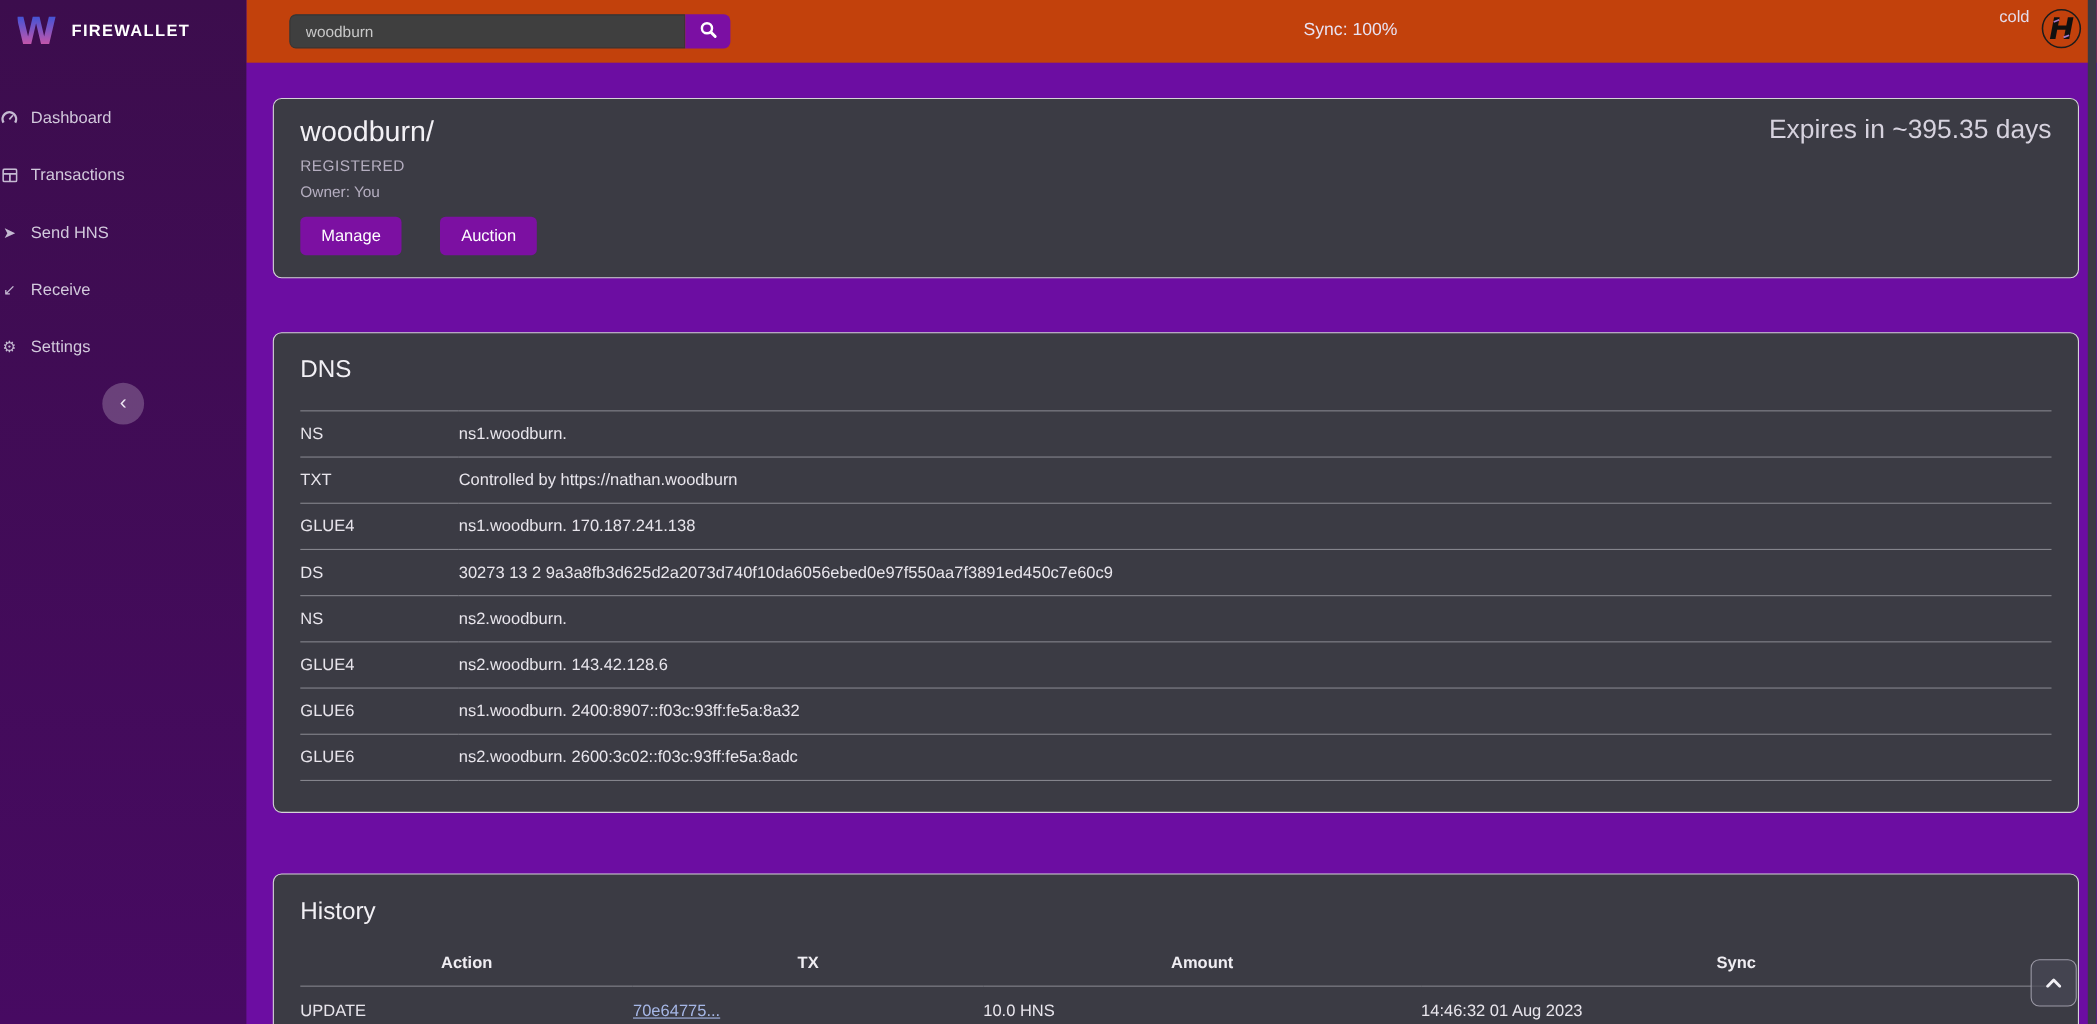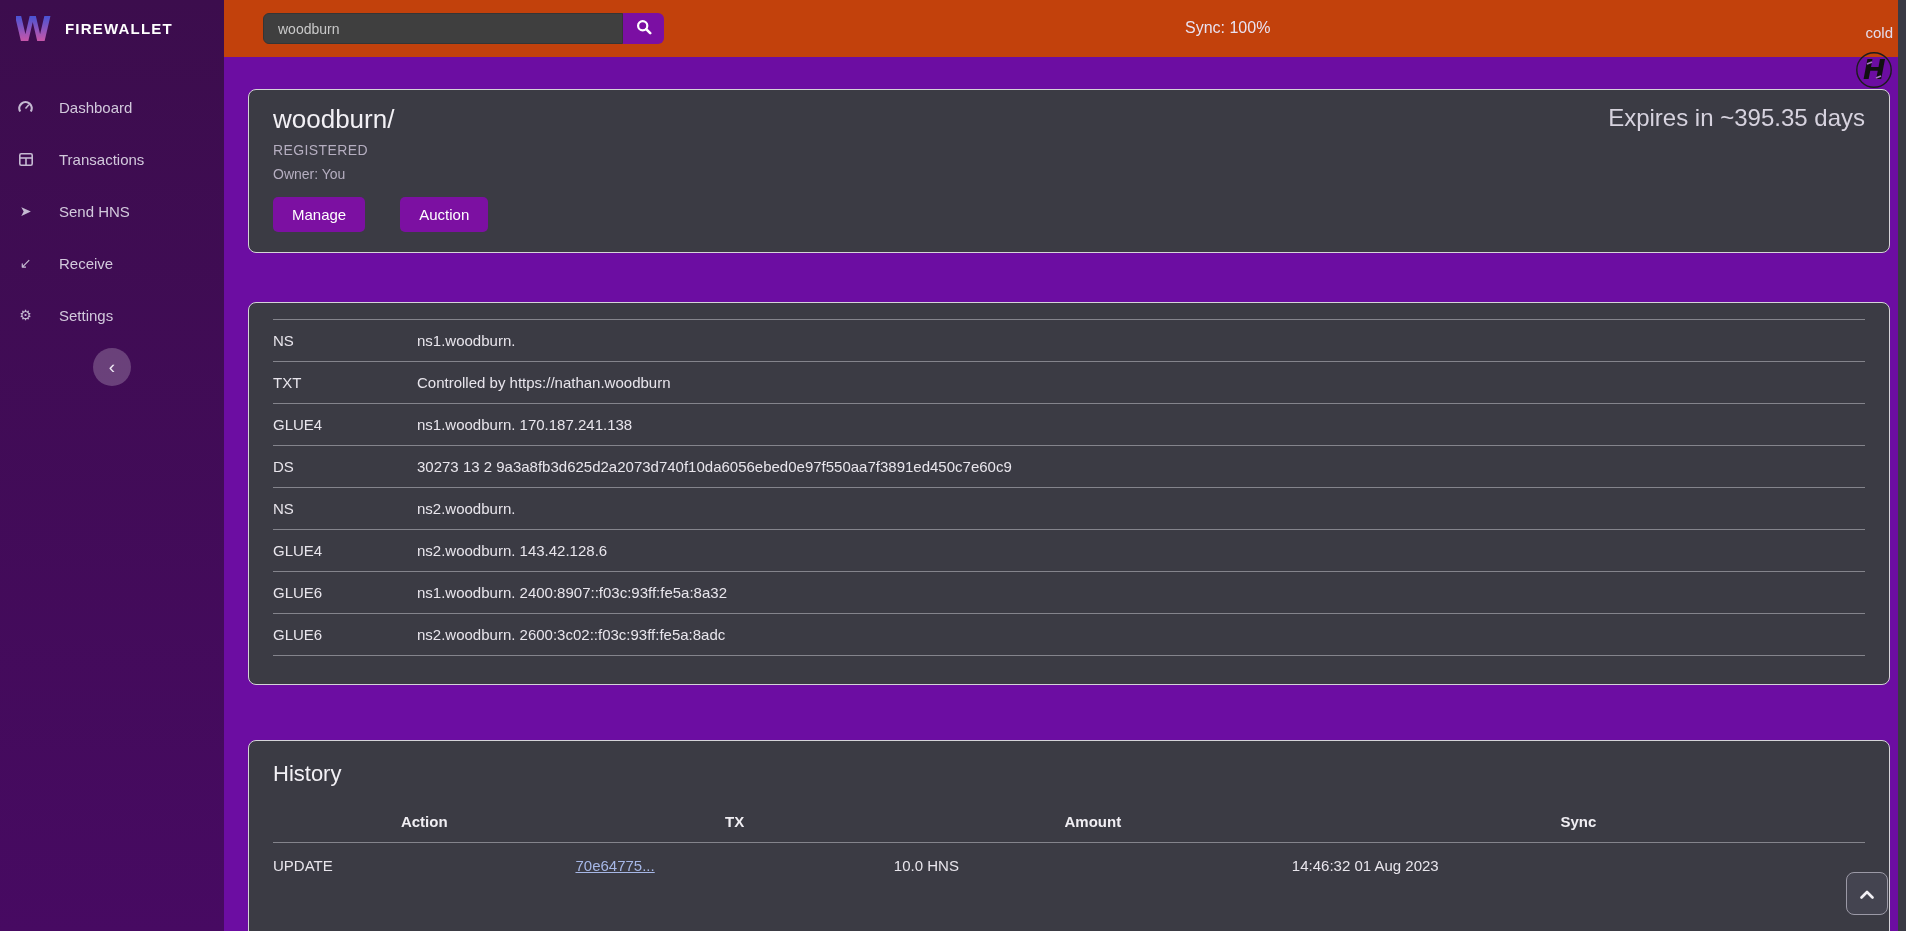--- a/index.html
+++ b/index.html
@@ -13,22 +13,22 @@
   
   .sidebar {
     position:absolute; left:0; top:0; width:224px; height:100%;
     background:linear-gradient(180deg,#3c0d4d 0%, #470a62 100%);
     z-index:6;
   }
   .logo-row { display:flex; align-items:center; gap:13px; height:57px; padding:0 16px; }
   .brand-name { color:#ffffff; font-weight:bold; font-size:15px; letter-spacing:1.2px; }
   .nav { margin-top:24px; }
   .nav-item {
-    display:flex; align-items:center; gap:25px;
-    height:52px; padding-left:17px;
+    display:flex; align-items:center; gap:11px;
+    height:52px; 
     color:#d2c9dc; font-size:15px; cursor:pointer;
   }
   .nav-icon { width:17px; display:inline-flex; justify-content:center; color:#c5bad2; font-size:14px; }
   .collapse-btn {
     position:absolute; left:93px; top:348px; width:38px; height:38px;
     border-radius:50%; background:rgba(255,255,255,0.22);
     display:flex; align-items:center; justify-content:center;
     color:#efe9f4; font-size:19px; cursor:pointer;
   }
 
@@ -43,22 +43,22 @@
     border-radius:6px 0 0 6px; color:#c9c9c9; padding:0 14px; font-size:14px;
     font-family:"Liberation Sans", sans-serif; outline:none;
   }
   .search-btn {
     width:41px; height:31px; background:#7b0fa3; border:none;
     border-radius:0 6px 6px 0; cursor:pointer;
     display:flex; align-items:center; justify-content:center;
   }
   .sync-label { position:absolute; left:961px; top:19px; color:#e9e2f2; font-size:16px; }
   .wallet-wrap {
-    position:absolute; right:13px; top:24px;
-    display:flex; align-items:flex-end; gap:10px;flex-direction:column;
+    position:absolute; right:13px; top:7px;
+    display:flex; align-items:flex-start; gap:10px;
   }
   .wallet-name { color:#e4dcec; font-size:15px; }
   .hs-icon { width:38px; height:38px; cursor:pointer; }
 
   
   .scroll-strip {
     position:absolute; right:0; top:0; width:8px; height:100%;
     background:#3a3a44; z-index:10;
   }
 
@@ -197,20 +197,21 @@
     </div>
     <div class="domain-status">REGISTERED</div>
     <div class="domain-owner">Owner: You</div>
     <div class="btn-row">
       <button class="pill-btn">Manage</button>
       <button class="pill-btn">Auction</button>
     </div>
   </div>
 
   <div class="card dns-card">
+    <div class="section-title">DNS</div>
     <table class="dns-table">
       <tbody>
         <tr>
           <td class="dns-type">NS</td>
           <td>ns1.woodburn.</td>
         </tr>
         <tr>
           <td class="dns-type">TXT</td>
           <td>Controlled by https://nathan.woodburn</td>
         </tr>

